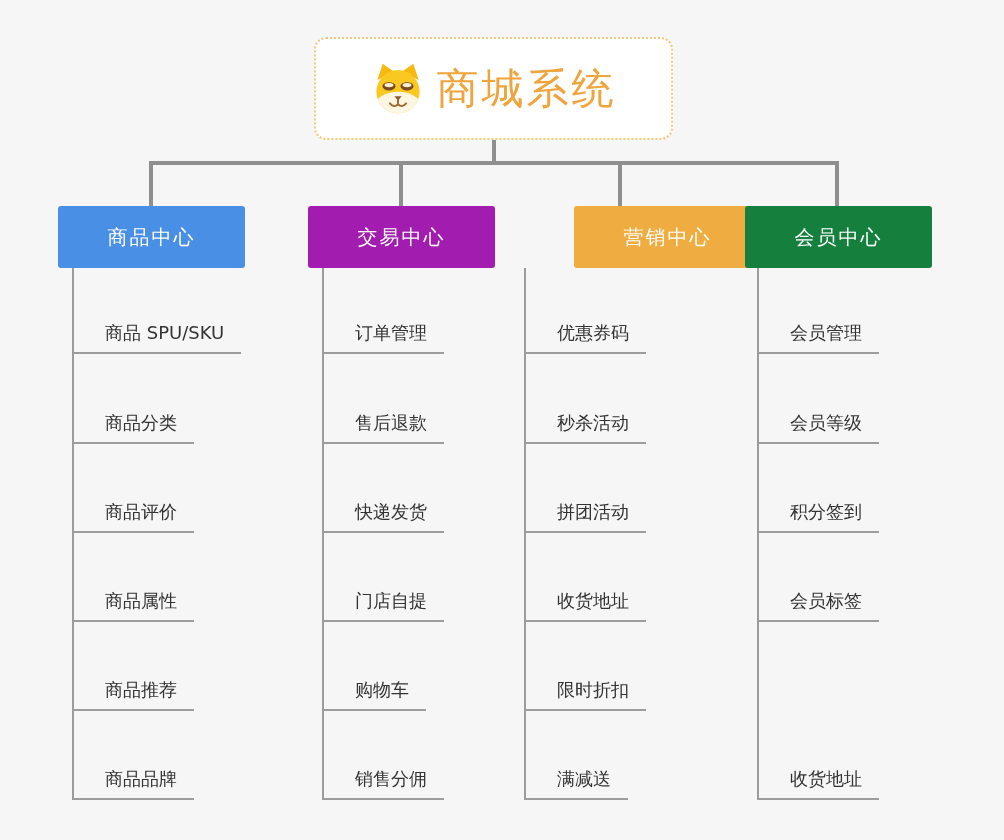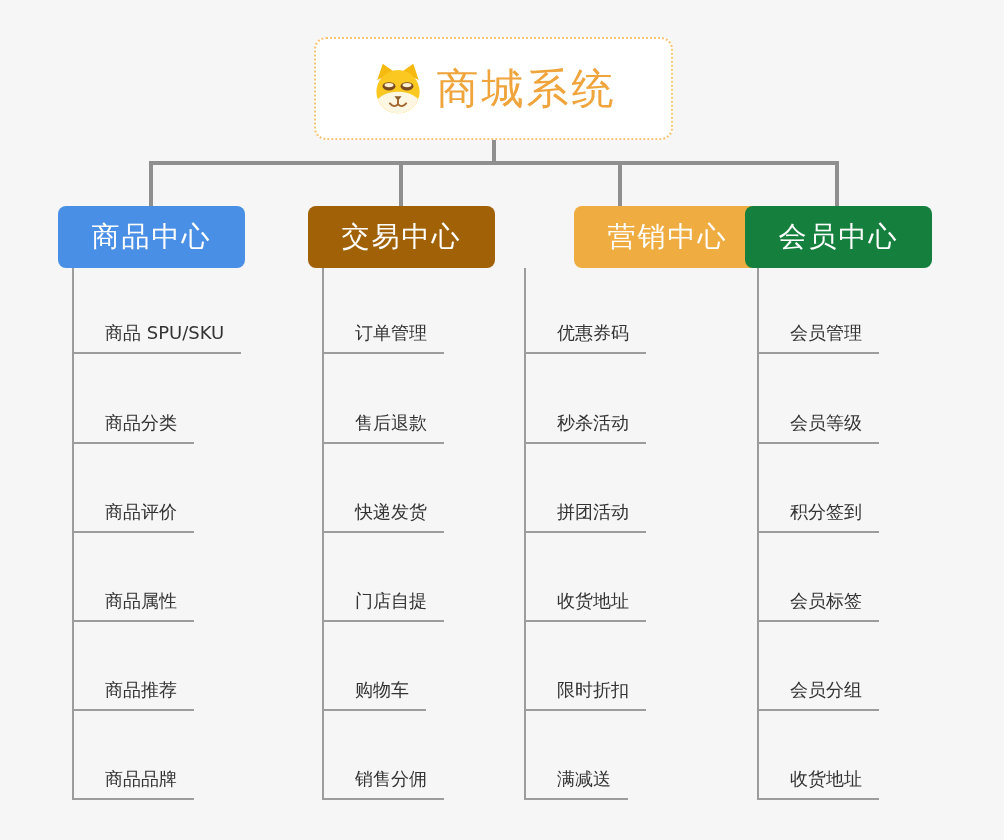--- a/index.html
+++ b/index.html
@@ -14,22 +14,22 @@
   .dog{width:54px;height:54px;display:inline-block;}
 
   
   .line{position:absolute;background:#8f8f8f;}
   .stub-root{left:492px;top:140px;width:4px;height:24px;}
   .hline{left:149px;top:161px;width:690px;height:4px;}
   .stub{top:164px;width:4px;height:42px;}
   .s0{left:149px}.s1{left:399px}.s2{left:618px}.s3{left:835px}
 
   
-  .branch{position:absolute;top:206px;width:187px;height:62px;border-radius:8px;
-    color:#ffffff;font-size:28px;letter-spacing:2px;
+  .branch{position:absolute;top:206px;width:187px;height:62px;border-radius:3px;
+    color:#ffffff;font-size:20px;letter-spacing:2px;
     display:flex;align-items:center;justify-content:center;cursor:default;}
   .b0{left:58px}.b1{left:308px}.b2{left:527px}.b3{left:745px}
 
   
   .col{position:absolute;top:268px;width:270px;height:534px;}
   .c0{left:72px}.c1{left:322px}.c2{left:524px}.c3{left:757px}
   .col::before{content:"";position:absolute;left:0;top:0;width:2px;height:532px;background:#9c9c9c;}
   .leaf{position:absolute;left:0;padding:0 17px 7px 33px;border-bottom:2px solid #9c9c9c;
     font-size:18px;line-height:24px;color:#333333;white-space:nowrap;}
   .r0{top:53px}.r1{top:143px}.r2{top:232px}.r3{top:321px}.r4{top:410px}.r5{top:499px}
@@ -63,21 +63,21 @@
   </div>
 
   <div class="line stub-root"></div>
   <div class="line hline"></div>
   <div class="line stub s0"></div>
   <div class="line stub s1"></div>
   <div class="line stub s2"></div>
   <div class="line stub s3"></div>
 
   <div class="branch b0" style="background-color: rgb(74, 143, 230);">商品中心</div>
-  <div class="branch b1" style="background-color: #a16207;">交易中心</div>
+  <div class="branch b1" style="background-color: #a21caf;">交易中心</div>
   <div class="branch b2" style="background-color: rgb(239, 172, 65); margin-left: 47px;">营销中心</div>
   <div class="branch b3" style="background-color: #15803d;">会员中心</div>
 
   <div class="col c0">
     <div class="leaf r0">商品 SPU/SKU</div>
     <div class="leaf r1">商品分类</div>
     <div class="leaf r2">商品评价</div>
     <div class="leaf r3">商品属性</div>
     <div class="leaf r4">商品推荐</div>
     <div class="leaf r5">商品品牌</div>
@@ -99,17 +99,16 @@
     <div class="leaf r3">收货地址</div>
     <div class="leaf r4">限时折扣</div>
     <div class="leaf r5">满减送</div>
   </div>
 
   <div class="col c3">
     <div class="leaf r0">会员管理</div>
     <div class="leaf r1">会员等级</div>
     <div class="leaf r2">积分签到</div>
     <div class="leaf r3">会员标签</div>
-    <div class="leaf r4">会员分组</div>
     <div class="leaf r5">收货地址</div>
   </div>
 
 </div>
 
 </body></html>

